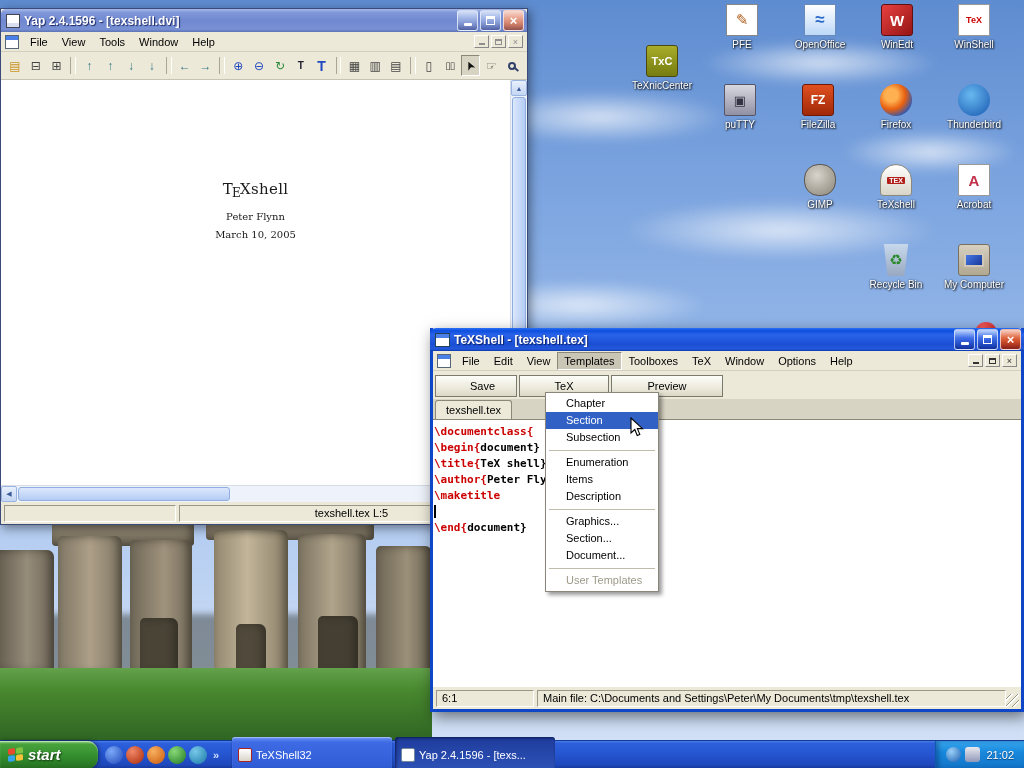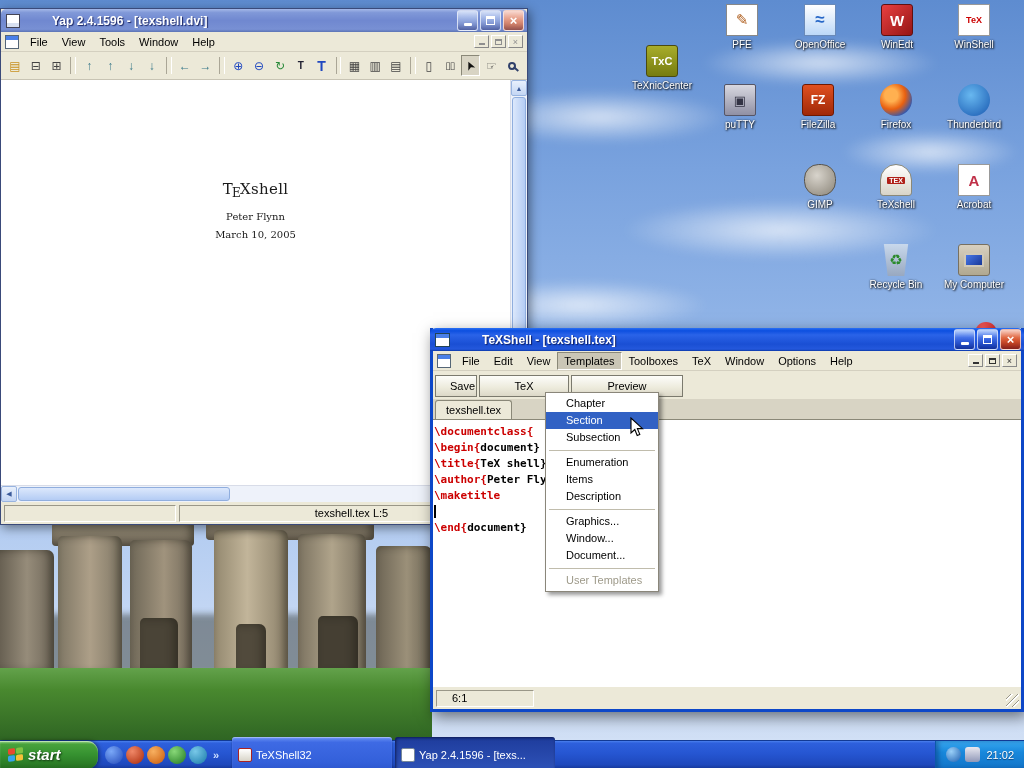--- a/index.html
+++ b/index.html
@@ -66,21 +66,21 @@
 .art-texshell .dimg{background:linear-gradient(#ffffff,#d8d4c8);border:1px solid #8a8878;border-radius:50% 50% 10% 10%;}
 .art-texshell .dglyph{background:#b02018;color:#fff;font-size:7px;padding:0 2px;border-radius:1px;}
 .art-acrobat .dimg{background:#fff;border:1px solid #999;color:#c03048;font-size:15px;}
 .art-recycle .dimg{background:linear-gradient(#c8d8ec,#98a8c0);clip-path:polygon(12% 0,88% 0,76% 100%,24% 100%);color:#2a8a2a;font-size:15px;}
 .art-mycomputer .dimg{background:linear-gradient(#d8d0c0,#b0a890);border:1px solid #787060;border-radius:3px;}
 .art-mycomputer .dglyph{display:block;width:20px;height:14px;background:linear-gradient(135deg,#4878e8,#183898);border:2px solid #cfc8b8;}
 .art-psp .dimg{width:22px;height:22px;border-radius:50%;background:radial-gradient(circle at 35% 30%,#f86060,#c01010);font-size:6px;}
 
 
 .win{position:absolute;display:flex;flex-direction:column;background:#ECE9D8;}
-.titlebar{flex:0 0 23px;display:flex;align-items:center;padding:0 3px 0 5px;border-radius:5px 5px 0 0;gap:28px;}
+.titlebar{flex:0 0 23px;display:flex;align-items:center;padding:0 3px 0 5px;border-radius:5px 5px 0 0;}
 .title-text{flex:1;font-size:12px;font-weight:bold;color:#fff;white-space:nowrap;overflow:hidden;
 text-shadow:1px 1px 1px rgba(10,20,80,.85);}
 .caps{display:flex;gap:2px;}
 .cap-btn{width:21px;height:21px;border-radius:3px;border:1px solid rgba(255,255,255,.65);display:flex;align-items:center;justify-content:center;color:#fff;font-size:13px;font-weight:bold;
 box-shadow:inset 0 -9px 10px -8px rgba(0,0,60,.55),inset 0 9px 10px -8px rgba(255,255,255,.85);}
 .cap-min,.cap-max{background:linear-gradient(180deg,#7ca8f8 0%,#3a6ae8 40%,#1c48c8 100%);}
 .cap-close{background:linear-gradient(180deg,#f0a088 0%,#e06038 40%,#c03010 100%);}
 .inactive .cap-min,.inactive .cap-max{background:linear-gradient(180deg,#b0c4f0,#7890d4);}
 .inactive .cap-close{background:linear-gradient(180deg,#f0b4a4,#d87858);}
 .g-min{width:8px;height:3px;background:#fff;border-radius:1px;align-self:flex-end;margin:0 auto 4px;}
@@ -140,32 +140,32 @@
 
 
 .texshell{left:430px;top:328px;width:594px;height:384px;border:3px solid #0d47c8;border-top:none;box-shadow:3px 5px 14px rgba(0,0,0,.5);z-index:3;}
 .texshell .titlebar{margin:0 -3px;border-radius:6px 6px 0 0;
 background:linear-gradient(180deg,#2a70f4 0%,#0d4fe0 12%,#2a63e8 30%,#1a4fd4 70%,#2458dc 92%,#0a38a8 100%);}
 .ts-ico{width:15px;height:14px;margin-right:4px;background:linear-gradient(180deg,#4a80e8 32%,#fff 32%);border:1px solid #245;}
 .yap-ico{width:14px;height:14px;margin-right:4px;background:linear-gradient(180deg,#fff 70%,#d8e0f0 70%);border:1px solid #445;}
 .ts-toolbar{flex:0 0 28px;display:flex;align-items:center;gap:2px;padding:2px 2px 0 2px;background:#ECE9D8;}
 .ts-btn{height:22px;border:1px solid #7b7a6e;background:linear-gradient(180deg,#fdfdfa,#eceadb 60%,#dcd8c8);
 display:flex;align-items:center;justify-content:center;font-size:11px;color:#000;}
-.ts-save{width:42px;padding-left:13px;}
+.ts-save{width:82px;padding-left:13px;}
 .ts-tex{width:90px;}
 .ts-preview{width:112px;}
 .tabstrip{flex:0 0 21px;display:flex;align-items:flex-end;background:#d8d4c4;border-bottom:1px solid #8a8878;padding-left:2px;}
 .tab{height:19px;padding:0 10px;background:#ECE9D8;border:1px solid #8a8878;border-bottom:none;border-radius:3px 3px 0 0;display:flex;align-items:center;font-size:11px;}
 .editor{flex:1;background:#fff;overflow:hidden;padding:4px 0 0 1px;
 font-family:"DejaVu Sans Mono","Liberation Mono",monospace;font-size:11px;font-weight:bold;}
 .ed-line{height:16px;line-height:16px;white-space:pre;}
 .tex-cmd{color:#cc0000;}
 .tex-arg{color:#000;}
 .caret-line::before{content:"";display:inline-block;width:2px;height:13px;background:#000;vertical-align:text-bottom;}
-.texshell .st-pos{flex:0 0 98px;justify-content:flex-start;padding:0 15px;}
+.texshell .st-pos{flex:0 0 98px;justify-content:flex-start;padding:0 5px;}
 .texshell .st-main2{flex:1;justify-content:flex-start;padding:0 5px;margin-right:12px;}
 
 
 .dropdown{position:absolute;left:545px;top:392px;width:114px;background:#fff;border:1px solid #8a867a;
 box-shadow:3px 3px 4px rgba(0,0,0,.4);z-index:5;}
 .dd-items{padding:2px 0;}
 .dd-item{height:17px;line-height:17px;padding-left:20px;font-size:11px;position:relative;color:#000;white-space:nowrap;}
 .dd-item.selected{background:#3161c4;color:#fff;}
 .dd-item.disabled{color:#9e9a8a;}
 .dd-item.sep-after{margin-bottom:8px;}
@@ -522,35 +522,36 @@
   <div class="ed-line" data-name="editor-line"><span class="tex-cmd">\documentclass{</span><span class="tex-arg"></span></div>
       <div class="ed-line" data-name="editor-line"><span class="tex-cmd">\begin{</span><span class="tex-arg">document}</span></div>
       <div class="ed-line" data-name="editor-line"><span class="tex-cmd">\title{</span><span class="tex-arg">TeX shell}</span></div>
       <div class="ed-line" data-name="editor-line"><span class="tex-cmd">\author{</span><span class="tex-arg">Peter Flynn}</span></div>
       <div class="ed-line" data-name="editor-line"><span class="tex-cmd">\maketitle</span><span class="tex-arg"></span></div>
       <div class="ed-line caret-line" data-name="editor-line"><span class="tex-cmd"></span><span class="tex-arg"></span></div>
       <div class="ed-line" data-name="editor-line"><span class="tex-cmd">\end{</span><span class="tex-arg">document}</span></div>
     </div>
   <div class="statusbar" data-name="texshell-statusbar">
     <span class="st-cell st-pos" data-name="cursor-position">6:1</span>
+    <span class="st-cell st-main2" data-name="main-file-status">Main file: C:\Documents and Settings\Peter\My Documents\tmp\texshell.tex</span>
     <span class="grip" data-name="resize-grip"></span>
   </div>
 </div>
 
 <div class="dropdown" data-name="templates-menu">
   <div class="dd-items">
 
   <div class="dd-item" data-name="menu-item-chapter">Chapter</div>
       <div class="dd-item selected" data-name="menu-item-section">Section</div>
       <div class="dd-item sep-after" data-name="menu-item-subsection">Subsection</div>
       <div class="dd-item" data-name="menu-item-enumeration">Enumeration</div>
       <div class="dd-item" data-name="menu-item-items">Items</div>
       <div class="dd-item sep-after" data-name="menu-item-description">Description</div>
       <div class="dd-item" data-name="menu-item-graphics">Graphics...</div>
-      <div class="dd-item" data-name="menu-item-figure">Window...</div>
+      <div class="dd-item" data-name="menu-item-figure">Section...</div>
       <div class="dd-item sep-after" data-name="menu-item-document">Document...</div>
       <div class="dd-item disabled" data-name="menu-item-user-templates">User Templates</div>
     </div>
 </div>
 
 <svg class="mouse-cursor" data-name="mouse-cursor-icon" width="14" height="21" viewBox="0 0 14 21">
   <path d="M1,1 L1,16 L4.8,12.5 L7.2,18.5 L9.8,17.4 L7.4,11.6 L12.5,11.6 Z" fill="#ffffff" stroke="#000000" stroke-width="1.1"></path>
 </svg>
 
 <div class="taskbar" data-name="taskbar">

